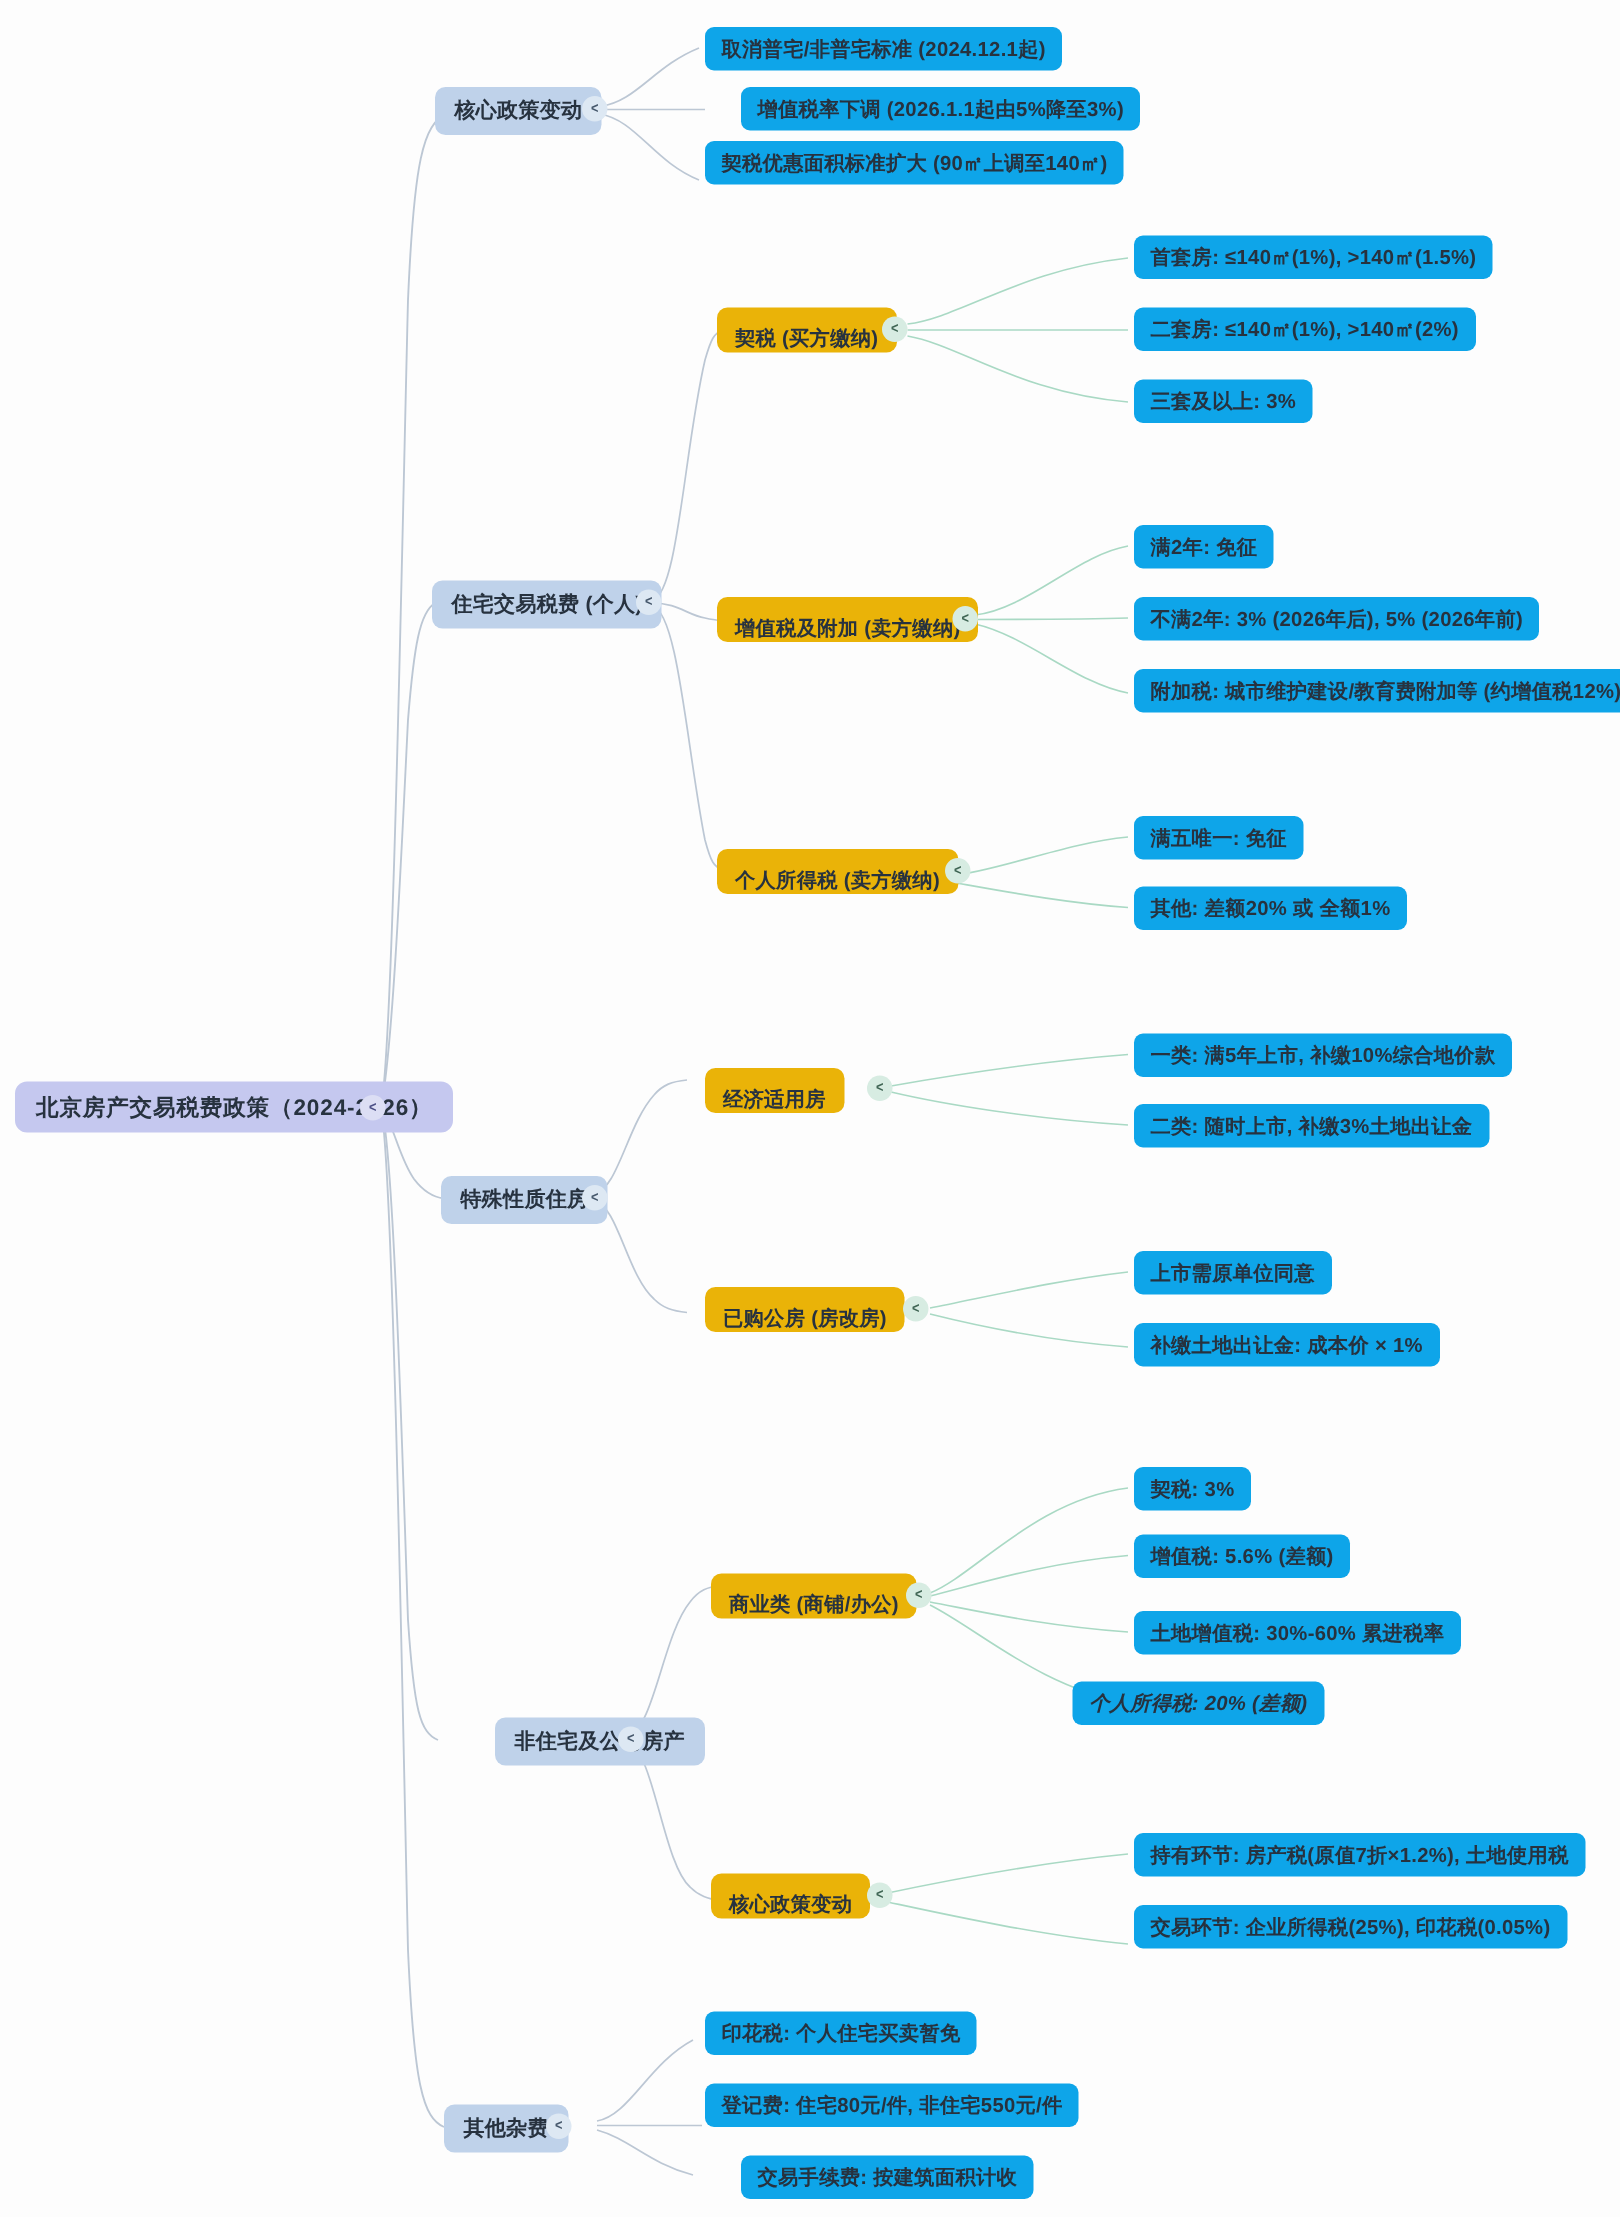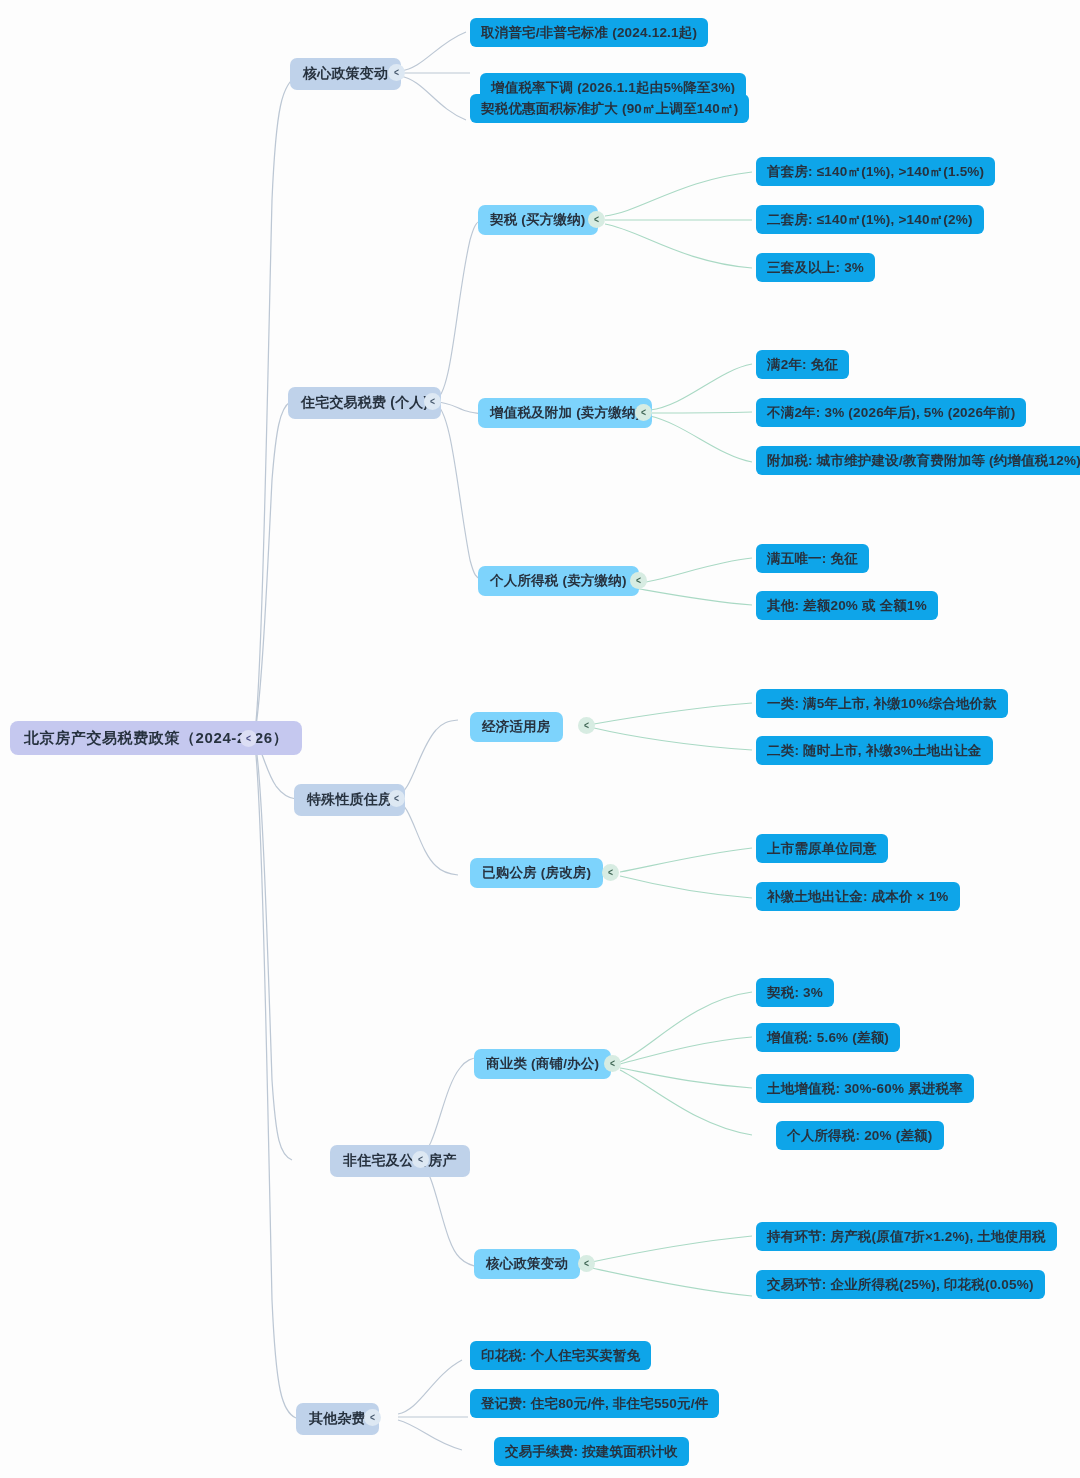--- a/index.html
+++ b/index.html
@@ -42,25 +42,26 @@
     letter-spacing: 0.6px;
   }
   .node.lvl1 {
     background: #bfd2ea;
     font-size: 14px;
     padding: 0 13px;
     height: 32px;
     font-weight: 700;
   }
   .node.lvl2 {
-    background: #7dd3fc;
+    background: #eab308;
     font-size: 13.5px;
     padding: 0 12px;
     height: 30px;
     font-weight: 700;
+    align-items: flex-end;
   }
   .node.lvl3 {
     background: #0ea5e9;
     font-size: 13.5px;
     padding: 0 11px;
     height: 29px;
     font-weight: 700;
     border-radius: 6px;
   }
   .toggle {
@@ -156,21 +157,21 @@
   <div class="node lvl1" style="left:290px; top:58px;">
     <span>核心政策变动</span>
   </div>
   <div class="toggle t-lvl1" style="left:388px; top:64px;">
     <span>&lt;</span>
   </div>
 
   <div class="node lvl3" style="left:470px; top:18px;">
     <span>取消普宅/非普宅标准 (2024.12.1起)</span>
   </div>
-  <div class="node lvl3" style="left:480px; top:58px;margin-top:15px;">
+  <div class="node lvl3" style="left:494px; top:58px;">
     <span>增值税率下调 (2026.1.1起由5%降至3%)</span>
   </div>
   <div class="node lvl3" style="left:470px; top:94px;">
     <span>契税优惠面积标准扩大 (90㎡上调至140㎡)</span>
   </div>
 
   <div class="node lvl1" style="left:288px; top:387px;">
     <span>住宅交易税费 (个人)</span>
   </div>
   <div class="toggle t-lvl1" style="left:424px; top:393px;">
@@ -270,21 +271,21 @@
   </div>
   <div class="node lvl3" style="left:756px; top:978px;">
     <span>契税: 3%</span>
   </div>
   <div class="node lvl3" style="left:756px; top:1023px;">
     <span>增值税: 5.6% (差额)</span>
   </div>
   <div class="node lvl3" style="left:756px; top:1074px;">
     <span>土地增值税: 30%-60% 累进税率</span>
   </div>
-  <div class="node lvl3" style="left:776px; top:1121px;">
+  <div class="node lvl3" style="left:715px; top:1121px;font-style:italic;">
     <span>个人所得税: 20% (差额)</span>
   </div>
 
   <div class="node lvl2" style="left:474px; top:1249px;">
     <span>核心政策变动</span>
   </div>
   <div class="toggle t-lvl2" style="left:578px; top:1255px;">
     <span>&lt;</span>
   </div>
   <div class="node lvl3" style="left:756px; top:1222px;">

